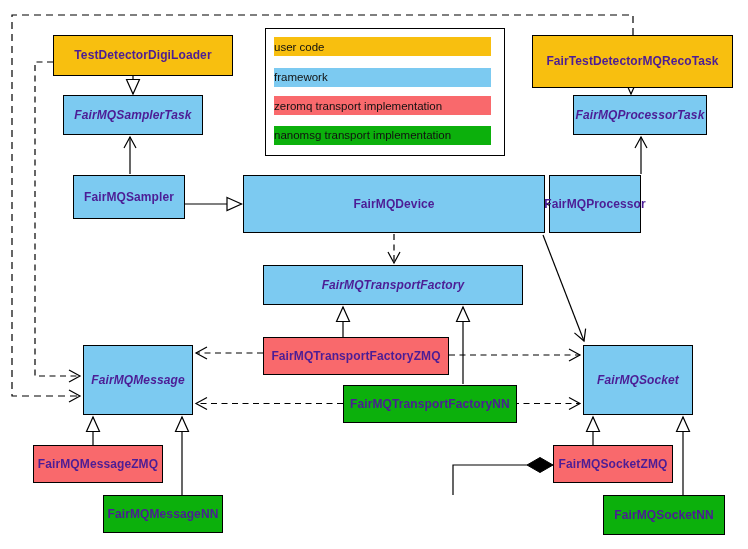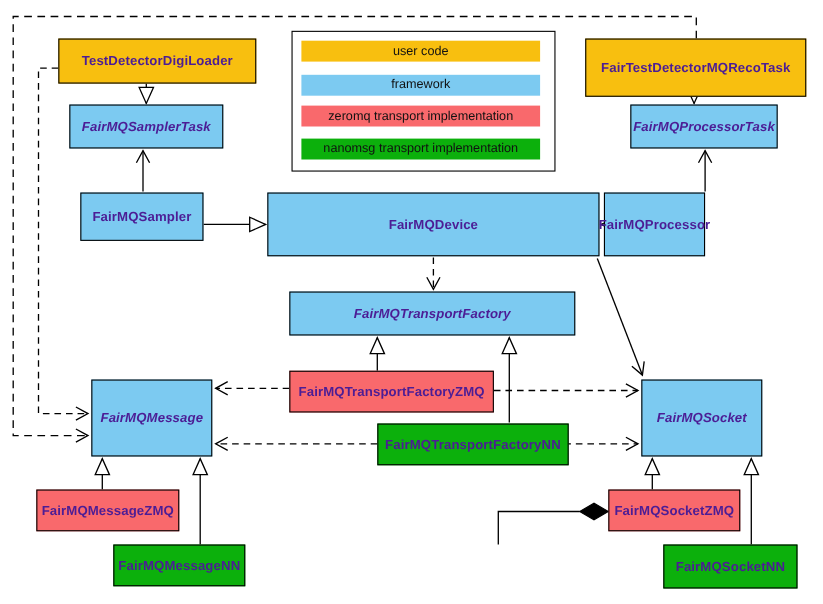--- a/index.html
+++ b/index.html
@@ -18,21 +18,21 @@
   .c-user{background:#F8BF0F;}
   .c-fw{background:#7CCAF1;}
   .c-zmq{background:#F9696C;}
   .c-nn{background:#0CB00C;}
   #legend{
     position:absolute;left:265px;top:28px;width:240px;height:128px;z-index:2;
     box-sizing:border-box;border:1.6px solid #000;background:#fff;
   }
   .legend-bar{
     position:absolute;left:8px;width:217px;height:19px;
-    display:flex;align-items:center;justify-content:center;
+    display:flex;align-items:center;justify-content:flex-start;
     font-size:11.5px;font-weight:400;color:#111;
   }
 </style>
 </head>
 <body>
 
 <div id="canvas">
 
   <svg id="edges" width="748" height="549" xmlns="http://www.w3.org/2000/svg">
     <defs>

